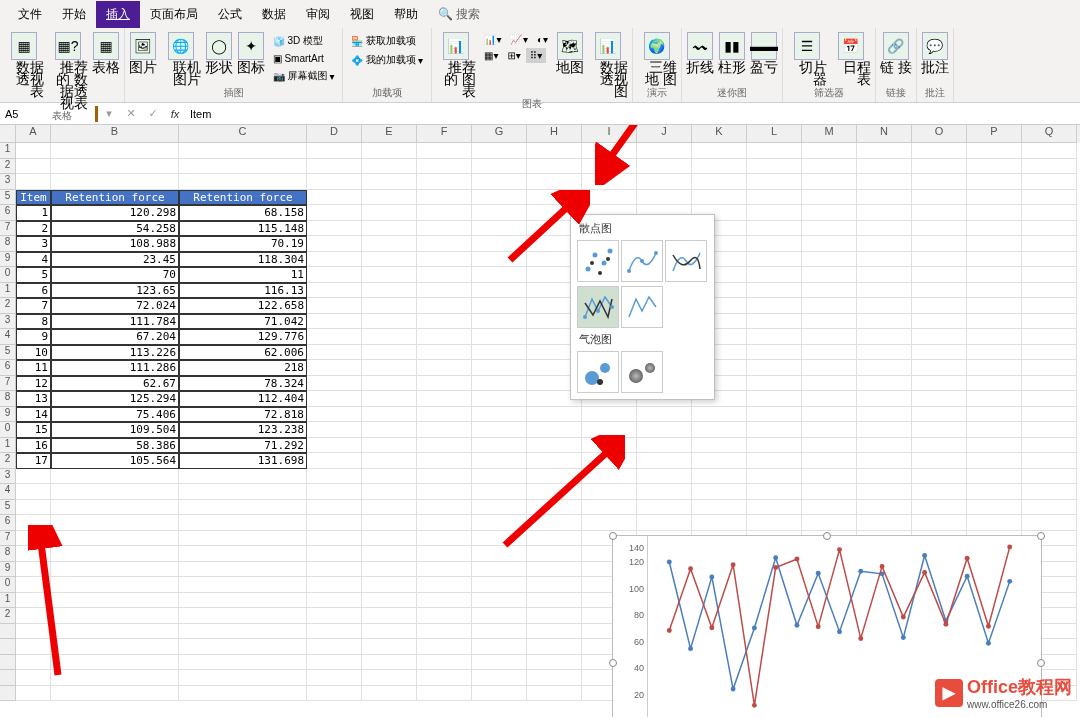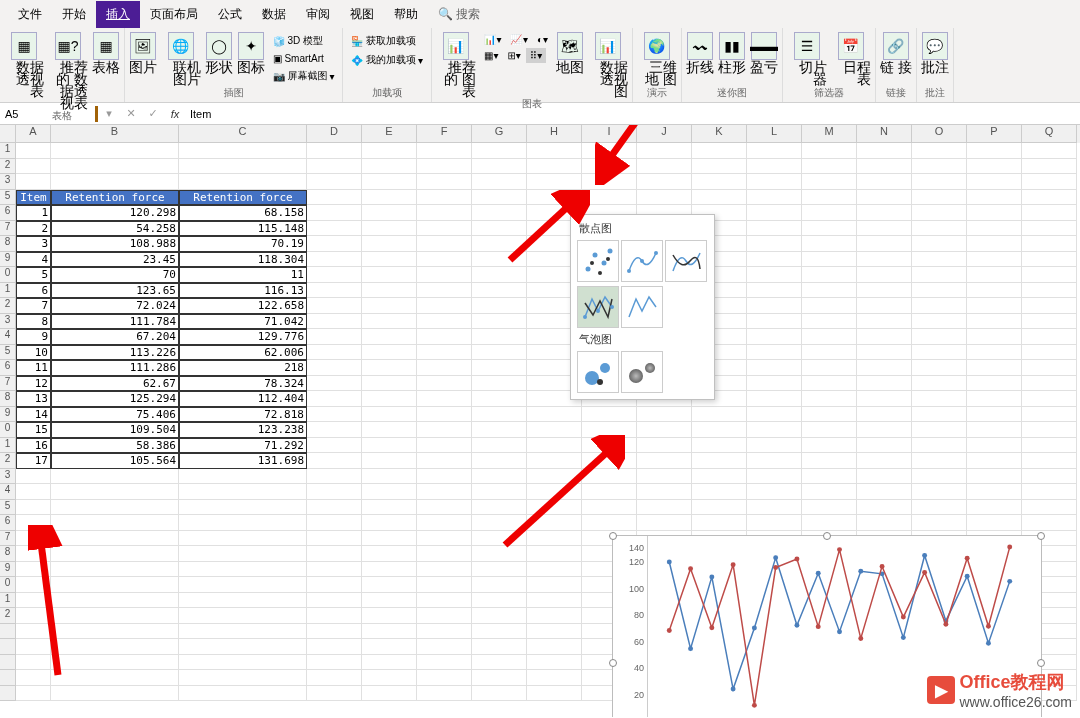--- a/index.html
+++ b/index.html
@@ -50,21 +50,21 @@
 .chart-handle { position: absolute; width: 8px; height: 8px; background: #fff; border: 1px solid #888; border-radius: 50%; }
 .chart-title { text-align: center; font-size: 14px; color: #333; margin: 6px 0 3px; }
 .plot { position: relative; margin-left: 34px; margin-right: 10px; height: 185px; border-left: 1px solid #ccc; border-bottom: 1px solid #ccc; }
 .ytick { position: absolute; left: -30px; font-size: 9px; color: #666; width: 26px; text-align: right; transform: translateY(-50%); }
 
 svg.plotsvg { position: absolute; left: 0; top: 0; width: 100%; height: 100%; }
 
 .arrow { position: absolute; z-index: 30; }
 
 .watermark { position: absolute; right: 8px; bottom: 8px; font-size: 18px; font-weight: bold; color: #e74c3c; display: flex; align-items: center; gap: 4px; font-family: Arial; }
-.watermark .sub { font-size: 14px; color: #555; font-weight: normal; }
+.watermark .sub { font-size: 10px; color: #555; font-weight: normal; }
 .olgo { width: 28px; height: 28px; background: #e74c3c; color: #fff; display: flex; align-items: center; justify-content: center; border-radius: 4px; font-size: 16px; }
 </style>
 </head>
 <body>
 
 <div class="menubar">
   <div class="tab">文件</div>
   <div class="tab">开始</div>
   <div class="tab active">插入</div>
   <div class="tab">页面布局</div>

